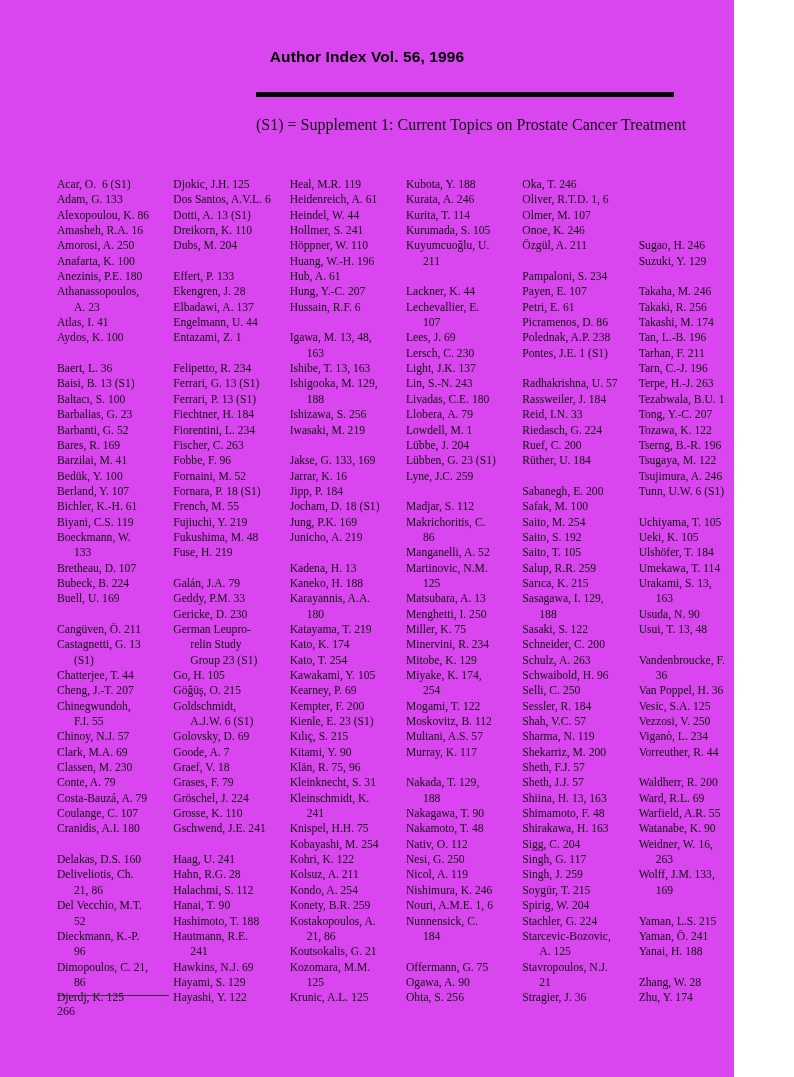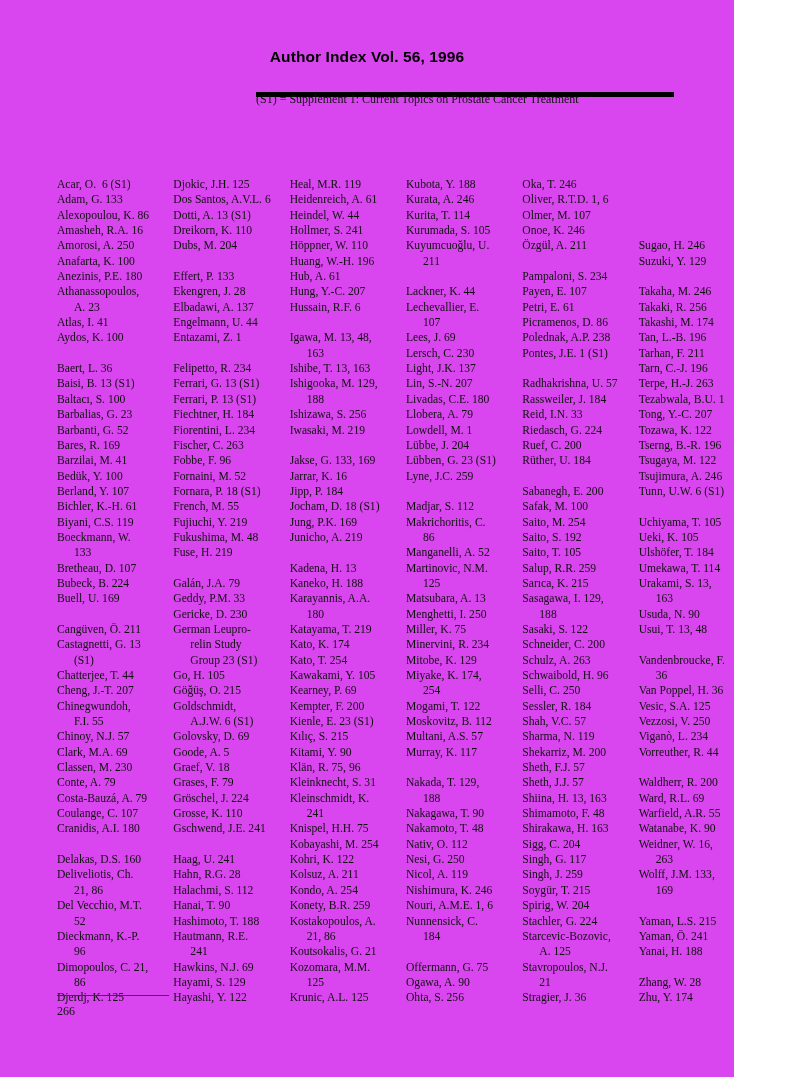--- a/index.html
+++ b/index.html
@@ -32,22 +32,22 @@
     position: absolute;
     left: 256px;
     right: 60px;
     top: 92px;
     height: 5px;
     background: #000000;
   }
   .subtitle {
     position: absolute;
     left: 256px;
-    top: 92px;
-    font-size: 12px;
+    top: 116px;
+    font-size: 16px;
     color: #111111;
     font-family: "Liberation Serif", serif;
   }
   .columns {
     position: absolute;
     left: 57px;
     top: 177px;
     width: 690px;
     display: flex;
     align-items: flex-end;
@@ -185,21 +185,21 @@
         <div class="entry">Geddy, P.M. 33</div>
         <div class="entry">Gericke, D. 230</div>
         <div class="entry">German Leupro-</div>
         <div class="entry cont">relin Study</div>
         <div class="entry cont">Group 23 (S1)</div>
         <div class="entry">Go, H. 105</div>
         <div class="entry">Göğüş, O. 215</div>
         <div class="entry">Goldschmidt,</div>
         <div class="entry cont">A.J.W. 6 (S1)</div>
         <div class="entry">Golovsky, D. 69</div>
-        <div class="entry">Goode, A. 5</div>
+        <div class="entry">Goode, A. 7</div>
         <div class="entry">Graef, V. 18</div>
         <div class="entry">Grases, F. 79</div>
         <div class="entry">Gröschel, J. 224</div>
         <div class="entry">Grosse, K. 110</div>
         <div class="entry">Gschwend, J.E. 241</div>
         <div class="gap"></div>
         <div class="entry">Haag, U. 241</div>
         <div class="entry">Hahn, R.G. 28</div>
         <div class="entry">Halachmi, S. 112</div>
         <div class="entry">Hanai, T. 90</div>
@@ -273,21 +273,21 @@
         <div class="entry">Kurumada, S. 105</div>
         <div class="entry">Kuyumcuoğlu, U.</div>
         <div class="entry cont">211</div>
         <div class="gap"></div>
         <div class="entry">Lackner, K. 44</div>
         <div class="entry">Lechevallier, E.</div>
         <div class="entry cont">107</div>
         <div class="entry">Lees, J. 69</div>
         <div class="entry">Lersch, C. 230</div>
         <div class="entry">Light, J.K. 137</div>
-        <div class="entry">Lin, S.-N. 207</div>
+        <div class="entry">Lin, S.-N. 243</div>
         <div class="entry">Livadas, C.E. 180</div>
         <div class="entry">Llobera, A. 79</div>
         <div class="entry">Lowdell, M. 1</div>
         <div class="entry">Lübbe, J. 204</div>
         <div class="entry">Lübben, G. 23 (S1)</div>
         <div class="entry">Lyne, J.C. 259</div>
         <div class="gap"></div>
         <div class="entry">Madjar, S. 112</div>
         <div class="entry">Makrichoritis, C.</div>
         <div class="entry cont">86</div>

